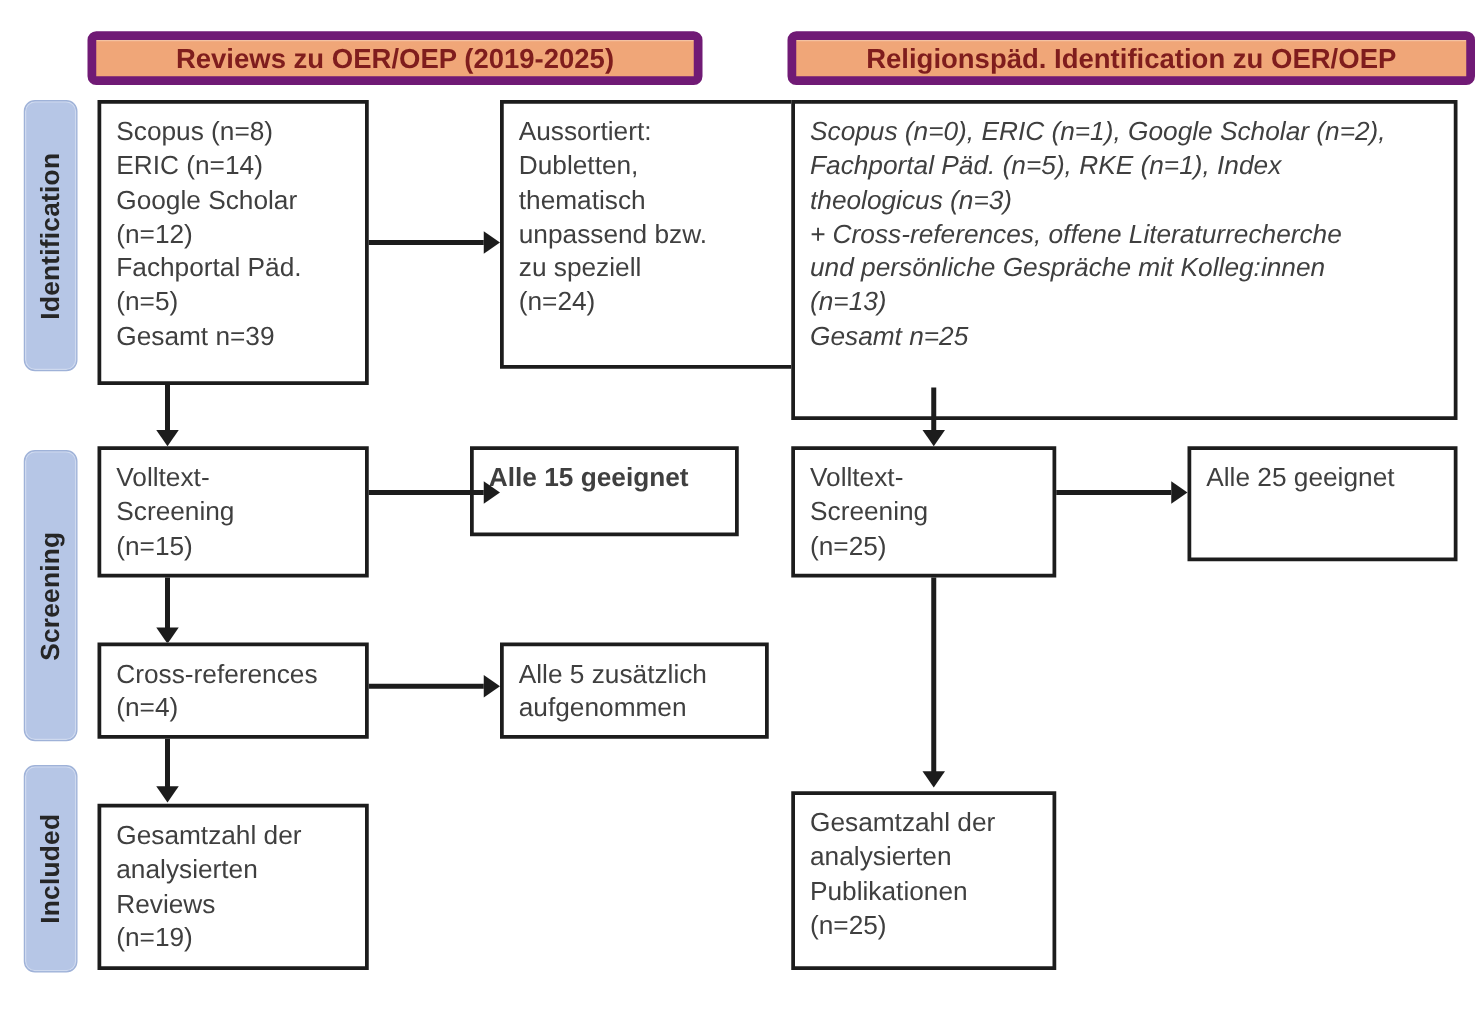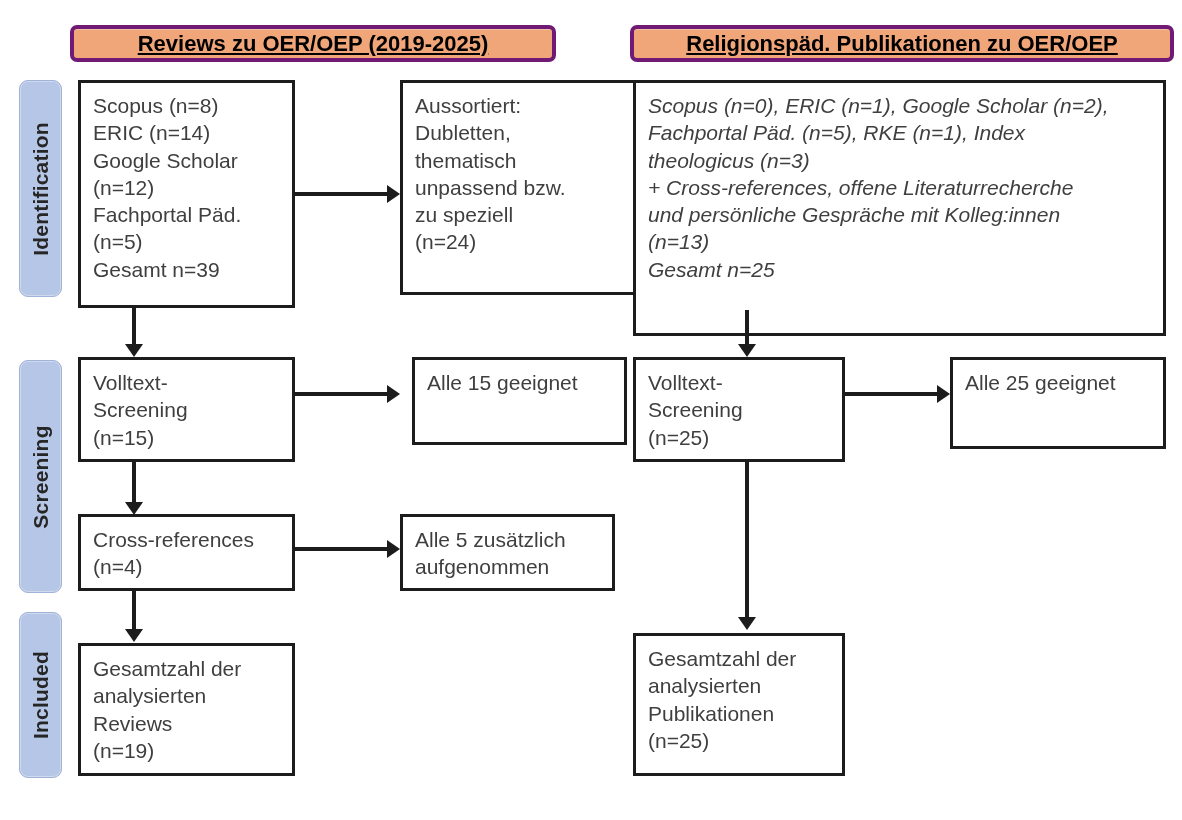--- a/index.html
+++ b/index.html
@@ -27,26 +27,25 @@
     font-size:21px;
     font-weight:bold;
     color:#262626;
     letter-spacing:.2px;
   }
 
   
   .col-header{
     position:absolute;
     background:#f0a678;
-    border:4px solid #701a75;
+    border:7px solid #701a75;
     border-radius:7px;
     display:flex;align-items:center;justify-content:center;
-    font-size:22px;font-weight:bold;color:#000000;
+    font-size:22px;font-weight:bold;color:#7f1d1d;
     box-shadow:inset 0 1px 0 rgba(255,255,255,.30);
-    text-decoration:underline;
   }
 
   
   .box{
     position:absolute;
     background:#ffffff;
     border:3px solid #1c1c1c;
     box-sizing:border-box;
     padding:9px 11px 6px 12px;
     font-size:21px;
@@ -82,21 +81,21 @@
     <span>Identification</span>
   </div>
   <div class="stage-pill" style="left:19px;top:360px;width:41px;height:231px;">
     <span>Screening</span>
   </div>
   <div class="stage-pill" style="left:19px;top:612px;width:41px;height:164px;">
     <span>Included</span>
   </div>
 
   <div class="col-header" style="left:70px;top:25px;width:478px;height:29px;">Reviews zu OER/OEP (2019-2025)</div>
-  <div class="col-header" style="left:630px;top:25px;width:536px;height:29px;">Religionspäd. Publikationen zu OER/OEP</div>
+  <div class="col-header" style="left:630px;top:25px;width:536px;height:29px;">Religionspäd. Identification zu OER/OEP</div>
 
   <div class="box" style="left:78px;top:80px;width:217px;height:228px;">Scopus (n=8)
 ERIC (n=14)
 Google Scholar
 (n=12)
 Fachportal Päd.
 (n=5)
 Gesamt n=39</div>
 
   <div class="box" style="left:400px;top:80px;width:250px;height:215px;">Aussortiert:
@@ -109,21 +108,21 @@
   <div class="hline" style="left:295px;top:192px;width:92px;"></div>
   <div class="arrow-right" style="left:387px;top:185px;"></div>
 
   <div class="vline" style="left:132px;top:308px;height:38px;"></div>
   <div class="arrow-down" style="left:125px;top:344px;"></div>
 
   <div class="box" style="left:78px;top:357px;width:217px;height:105px;">Volltext-
 Screening
 (n=15)</div>
 
-  <div class="box" style="left:412px;top:357px;width:215px;height:88px;">Alle 15 geeignet</div>
+  <div class="box" style="left:376px;top:357px;width:215px;height:72px;font-weight:bold;">Alle 15 geeignet</div>
 
   <div class="hline" style="left:295px;top:392px;width:92px;"></div>
   <div class="arrow-right" style="left:387px;top:385px;"></div>
 
   <div class="vline" style="left:132px;top:462px;height:42px;"></div>
   <div class="arrow-down" style="left:125px;top:502px;"></div>
 
   <div class="box" style="left:78px;top:514px;width:217px;height:77px;">Cross-references
 (n=4)</div>
 

